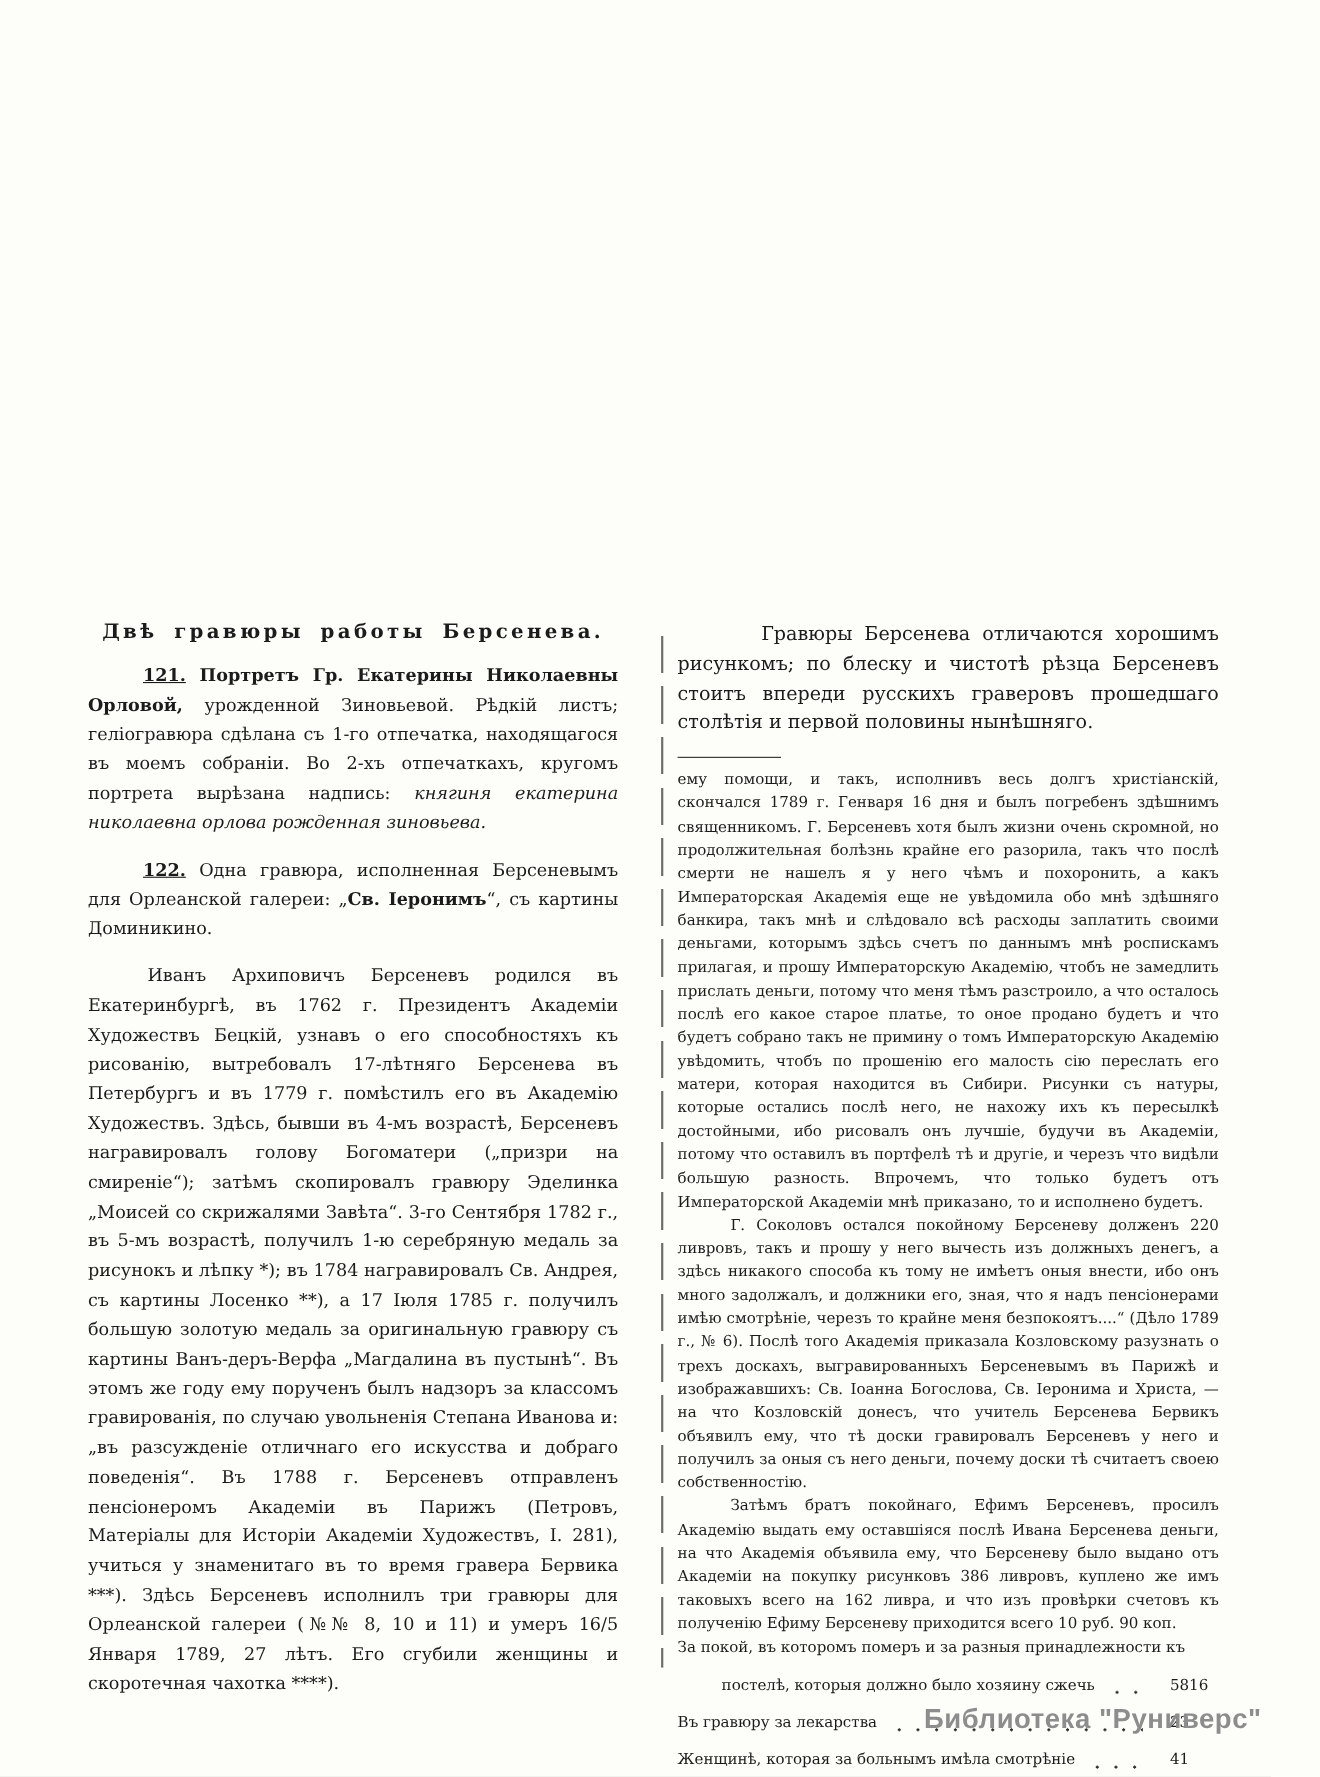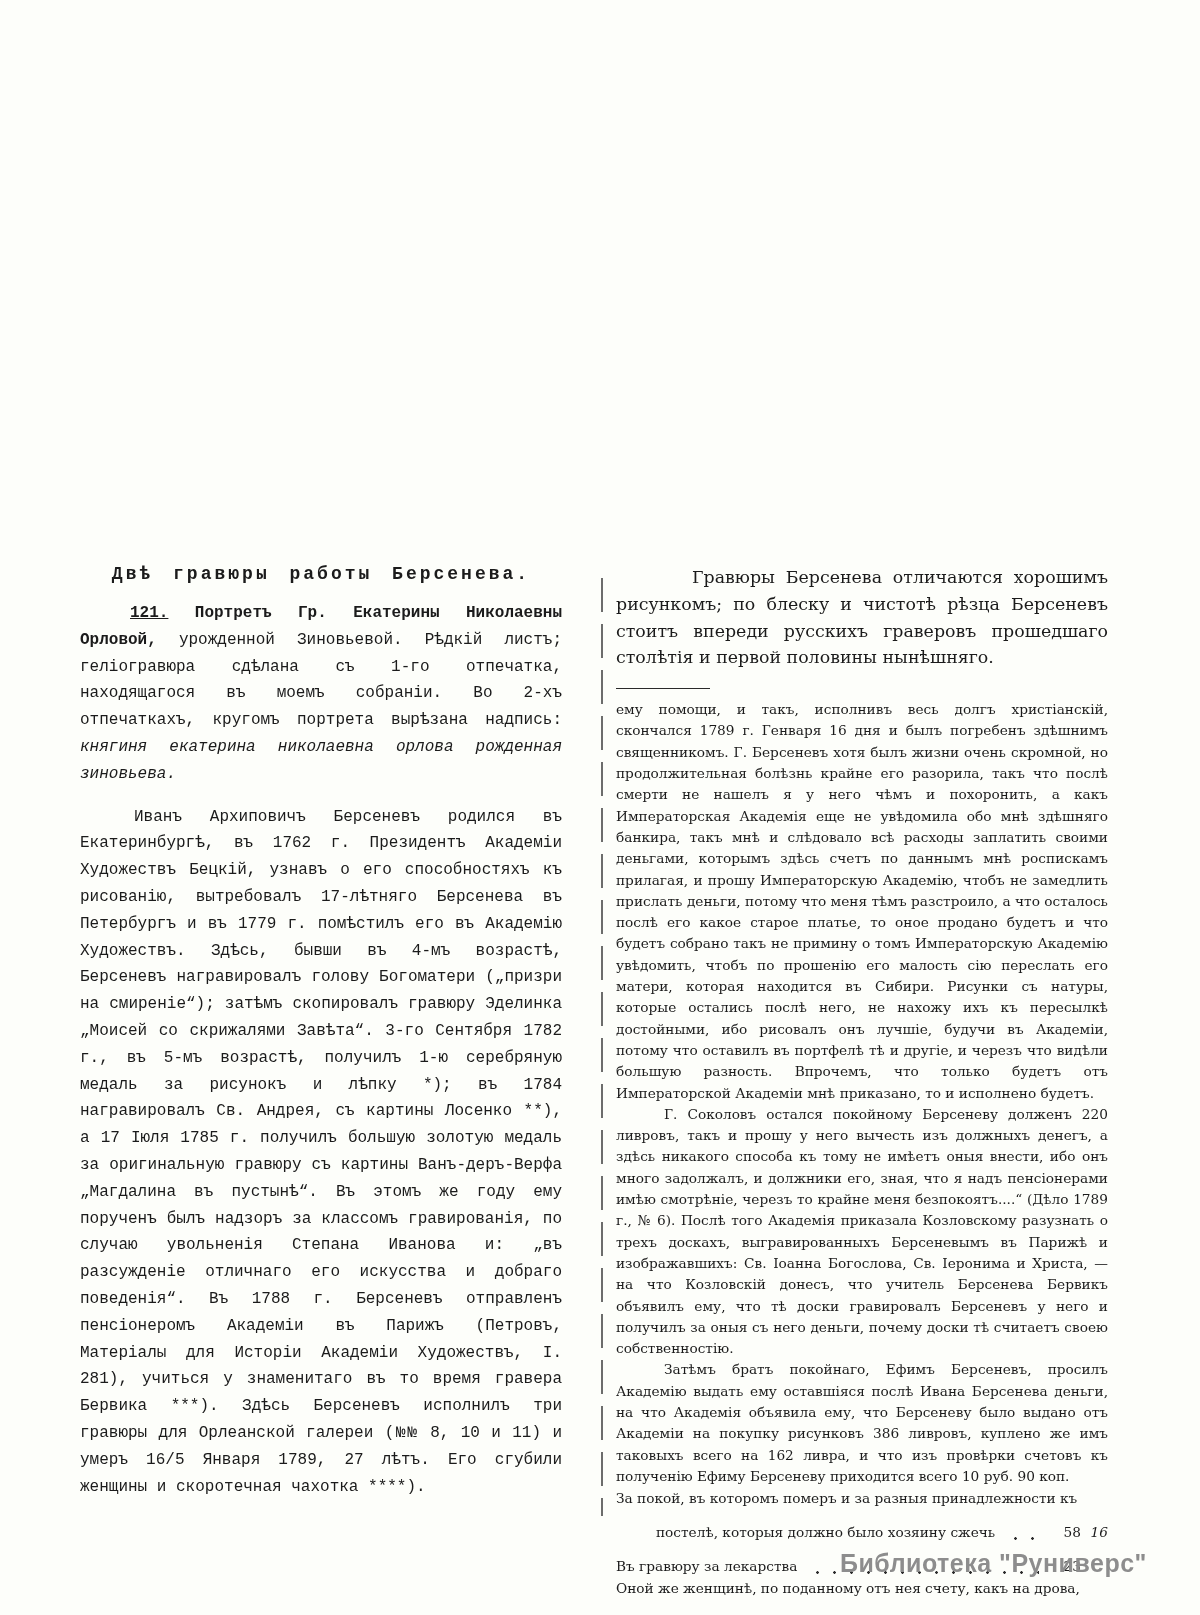--- a/index.html
+++ b/index.html
@@ -2,21 +2,21 @@
 <html><head>
 <meta charset="utf-8">
 <style>
   html,body { margin:0; padding:0; background:#e8e8e4; }
   .page {
     position:relative; width:1200px; height:1615px; margin:0 auto;
     background:#fdfefa; color:#1b1b1b; overflow:hidden;
     font-family:"DejaVu Serif", serif;
   }
   
-  .col-left  { position:absolute; left:64px;  top:564px; width:514px;font-family:Liberation Mono, monospace; }
+  .col-left  { position:absolute; left:64px;  top:564px; width:514px; }
   .col-right { position:absolute; left:616px; top:564px; width:492px; }
   .col-divider {
     position:absolute; left:601px; top:578px; width:2px; height:938px;
     background:repeating-linear-gradient(to bottom, #3c3c3c 0 34px, transparent 34px 46px);
     opacity:.75;
   }
   
   .heading {
     text-align:center; font-weight:bold; font-size:18px; letter-spacing:3px;
     margin:0 0 9px 0; word-spacing:6px;
@@ -39,40 +39,41 @@
   .acct-row { display:flex; align-items:flex-end;margin-top:12px; }
   .acct-row .lbl { white-space:nowrap; }
   .acct-row.cont .lbl { padding-left:40px; }
   .wrapline { margin:0; }
   .leader {
     flex:1; height:1em; margin:0 8px 0 10px; align-self:flex-end;
     background-image:radial-gradient(circle, #2c2c2c 1.2px, transparent 1.5px);
     background-size:17px 5px; background-repeat:repeat-x; background-position:2px calc(100% - 2px);
   }
   .liv { width:34px; text-align:right; }
-  .sou { width:27px; text-align:right;font-style:italic; }
+  .sou { width:27px; text-align:left; }
   
   .watermark {
     position:absolute; left:840px; top:1549px;
     font-family:"Liberation Sans", sans-serif; font-weight:bold;
     font-size:25px; color:#8d8d8d; letter-spacing:0.5px;
   }
 </style>
 </head>
 <body>
 
 <div class="page">
 
   <div class="col-divider"></div>
 
   <div class="col-left">
     <h1 class="heading">Двѣ гравюры работы Берсенева.</h1>
 
     <p class="body"><span style="display:inline-block;width:50px;"></span><span class="numref">121.</span><span class="leadname"> Портретъ Гр. Екатерины Николаевны Орловой,</span><span> урожденной Зиновьевой. Рѣдкій листъ; геліогравюра сдѣлана съ 1-го отпечатка, находящагося въ моемъ собраніи. Во 2-хъ отпечаткахъ, кругомъ портрета вырѣзана надпись: </span><span class="inscr">княгиня екатерина николаевна орлова рожденная зиновьева.</span></p>
 
+    <p class="body"><span style="display:inline-block;width:50px;"></span><span class="numref">122.</span><span> Одна гравюра, исполненная Берсеневымъ для Орлеанской галереи: „</span><span class="btitle">Св. Іеронимъ</span><span>“, съ картины Доминикино.</span></p>
 
 
     <p class="body ind">Иванъ Архиповичъ Берсеневъ родился въ Екатеринбургѣ, въ 1762 г. Президентъ Академіи Художествъ Бецкій, узнавъ о его способностяхъ къ рисованію, вытребовалъ 17-лѣтняго Берсенева въ Петербургъ и въ 1779 г. помѣстилъ его въ Академію Художествъ. Здѣсь, бывши въ 4-мъ возрастѣ, Берсеневъ награвировалъ голову Богоматери („призри на смиреніе“); затѣмъ скопировалъ гравюру Эделинка „Моисей со скрижалями Завѣта“. 3-го Сентября 1782 г., въ 5-мъ возрастѣ, получилъ 1-ю серебряную медаль за рисунокъ и лѣпку *); въ 1784 награвировалъ Св. Андрея, съ картины Лосенко **), а 17 Іюля 1785 г. получилъ большую золотую медаль за оригинальную гравюру съ картины Ванъ-деръ-Верфа „Магдалина въ пустынѣ“. Въ этомъ же году ему порученъ былъ надзоръ за классомъ гравированія, по случаю увольненія Степана Иванова и: „въ разсужденіе отличнаго его искусства и добраго поведенія“. Въ 1788 г. Берсеневъ отправленъ пенсіонеромъ Академіи въ Парижъ (Петровъ, Матеріалы для Исторіи Академіи Художествъ, I. 281), учиться у знаменитаго въ то время гравера Бервика ***). Здѣсь Берсеневъ исполнилъ три гравюры для Орлеанской галереи (№№ 8, 10 и 11) и умеръ 16/5 Января 1789, 27 лѣтъ. Его сгубили женщины и скоротечная чахотка ****).</p>
 
   </div>
 
   <div class="col-right">
     <p class="lead">Гравюры Берсенева отличаются хорошимъ рисункомъ; по блеску и чистотѣ рѣзца Берсеневъ стоитъ впереди русскихъ граверовъ прошедшаго столѣтія и первой половины нынѣшняго.</p>
 
     <hr class="note-rule">
@@ -91,20 +92,26 @@
         <span class="sou">16</span>
       </div>
 
       <div class="acct-row">
         <span class="lbl">Въ гравюру за лекарства</span>
         <span class="leader"></span>
         <span class="liv">23</span>
         <span class="sou"></span>
       </div>
 
+      <div class="acct-row">
+        <span class="lbl">Женщинѣ, которая за больнымъ имѣла смотрѣніе</span>
+        <span class="leader"></span>
+        <span class="liv">41</span>
+        <span class="sou"></span>
+      </div>
 
       <p class="wrapline">Оной же женщинѣ, по поданному отъ нея счету, какъ на дрова,</p>
 
     </div>
 
   </div>
 
   <div class="watermark">Библиотека "Руниверс"</div>
 
 </div>

